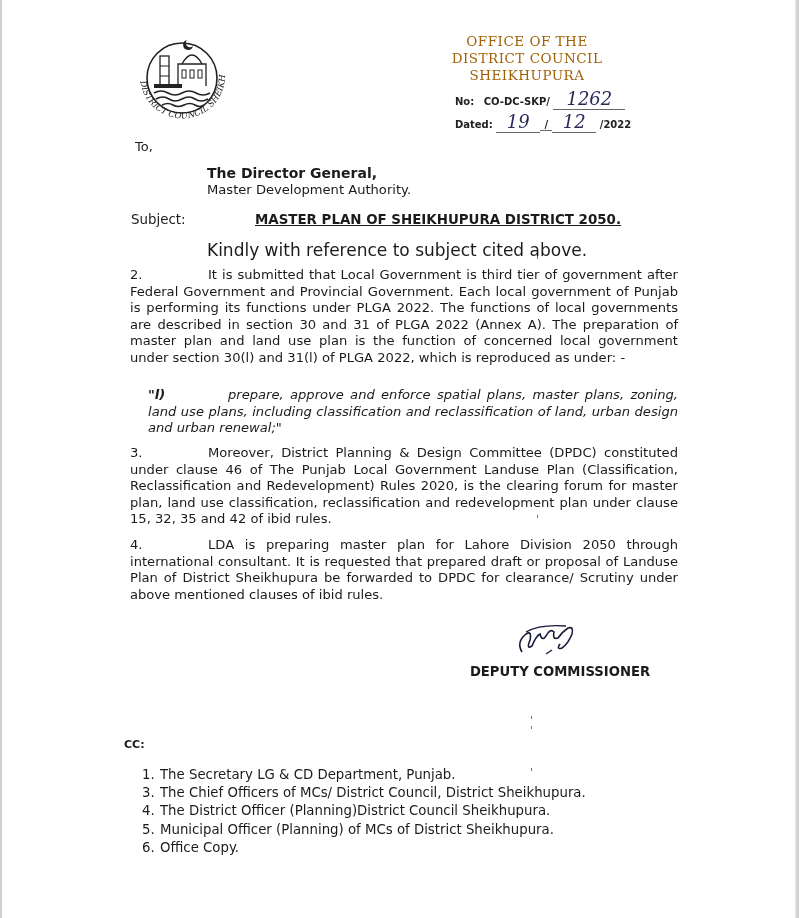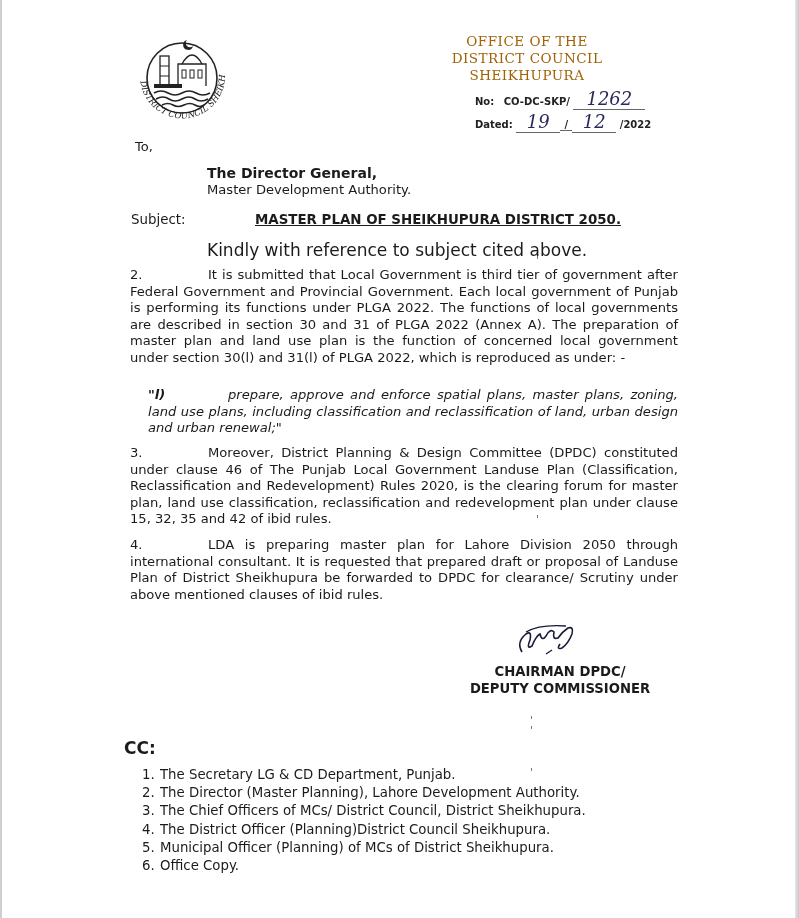--- a/index.html
+++ b/index.html
@@ -3,42 +3,42 @@
 <meta charset="utf-8">
 <style>
   html, body { margin:0; padding:0; }
   body { width:799px; height:918px; background:#ffffff; position:relative; overflow:hidden; color:#1b1b1b;
          font-family:"DejaVu Sans", sans-serif; }
   .edge-left { position:absolute; left:0; top:0; width:2px; height:918px; background:#cfcfcf; }
   .edge-right { position:absolute; right:0; top:0; width:4px; height:918px; background:linear-gradient(to right,#e6e6e6,#c9c9c9); }
   .abs { position:absolute; }
   .emblem { left:130px; top:26px; width:105px; height:105px; }
   .office { left:432px; top:33px; width:190px; text-align:center; font-family:"DejaVu Serif", serif; font-size:13.5px; line-height:17px; letter-spacing:0.5px; color:#a16207; }
-  .refline { font-family:"DejaVu Sans", sans-serif; font-weight:bold; font-size:10px; color:#222;margin-left:20px; }
+  .refline { font-family:"DejaVu Sans", sans-serif; font-weight:bold; font-size:10px; color:#222; }
   .ref-no { left:455px; top:88px; }
   .ref-dated { left:455px; top:111px; }
   .hand { font-family:"DejaVu Serif", serif; font-style:italic; font-size:18px; color:#2a2a5a; font-weight:normal; }
   .uline { display:inline-block; border-bottom:1px solid #666; }
   .txt { font-size:13.1px; line-height:16.6px; }
   .to { left:135px; top:139px; font-size:13px; }
   .addressee { left:207px; top:157px; }
   .addressee .b { font-weight:bold; font-size:14px;margin-top:8px; }
   .subject-label { left:131px; top:212px; font-size:13.4px; }
   .subject-text { left:207px; top:212px; font-size:13.4px; font-weight:bold; text-decoration:underline;margin-left:48px; }
   .kindly { left:207px; top:240px; font-size:17px; }
   .para { left:130px; width:548px; text-align:justify; }
   .para .num { display:inline-block; width:78px; }
   .p2 { top:267px; }
   .quote { left:148px; top:387px; width:530px; text-align:justify; font-style:italic; }
   .quote .qn { display:inline-block; width:80px; font-weight:bold; font-style:italic; }
   .p3 { top:445px; }
   .p4 { top:537px; }
   .sig { left:508px; top:618px; width:80px; height:44px; }
   .signatory { left:465px; top:663px; width:190px; text-align:center; font-weight:bold; font-size:13.2px; line-height:17px; }
-  .cc-label { left:124px; top:738px; font-weight:bold; font-size:17px; }
+  .cc-label { left:124px; top:738px; font-weight:bold; font-size:11px; }
   .cc-list { left:142px; top:766px; font-size:13.3px; line-height:18.2px; }
   .cc-list div span.n { display:inline-block; width:18px; }
   .speck { position:absolute; width:1px; height:3px; background:#777; }
 </style>
 </head>
 <body>
 
 <div class="edge-left"></div>
 <div class="edge-right"></div>
 
@@ -111,28 +111,26 @@
 <div class="abs para txt p4">
   <span class="num">4.</span><span>LDA is preparing master plan for Lahore Division 2050 through international consultant. It is requested that prepared draft or proposal of Landuse Plan of District Sheikhupura be forwarded to DPDC for clearance/ Scrutiny under above mentioned clauses of ibid rules.</span>
 </div>
 
 <svg class="abs sig" viewBox="0 0 80 44">
   <path d="M14 34 q-6 -10 4 -18 q6 -4 4 6 q-4 10 2 6 q4 -10 8 -12 q2 8 6 2 q4 -8 8 -4 q-2 8 4 6 q4 -6 10 -10 q6 -2 4 6 q-4 10 -10 14 q-6 2 -2 -4" fill="none" stroke="#1a1a3a" stroke-width="1.6"></path>
   <path d="M18 14 q14 -8 40 -6" fill="none" stroke="#1a1a3a" stroke-width="1.4"></path>
   <path d="M38 36 l6 -4" fill="none" stroke="#1a1a3a" stroke-width="1.4"></path>
 </svg>
 <div class="abs signatory">
-  <div>CHAIRMAN DPDC/</div>
   <div>DEPUTY COMMISSIONER</div>
 </div>
 
 <div class="abs cc-label">CC:</div>
 <div class="abs cc-list">
   <div><span class="n">1.</span><span>The Secretary LG &amp; CD Department, Punjab.</span></div>
-  <div><span class="n">2.</span><span>The Director (Master Planning), Lahore Development Authority.</span></div>
   <div><span class="n">3.</span><span>The Chief Officers of MCs/ District Council, District Sheikhupura.</span></div>
   <div><span class="n">4.</span><span>The District Officer (Planning)District Council Sheikhupura.</span></div>
   <div><span class="n">5.</span><span>Municipal Officer (Planning) of MCs of District Sheikhupura.</span></div>
   <div><span class="n">6.</span><span>Office Copy.</span></div>
 </div>
 
 <div class="speck" style="left:537px;top:256px"></div>
 <div class="speck" style="left:537px;top:515px"></div>
 <div class="speck" style="left:531px;top:716px"></div>
 <div class="speck" style="left:531px;top:726px"></div>

